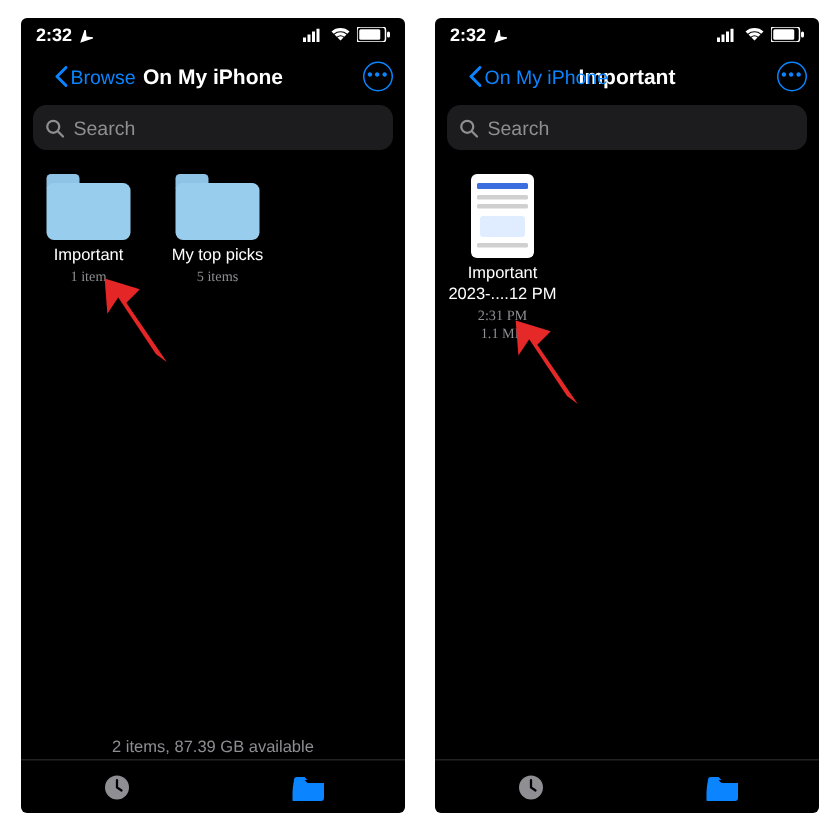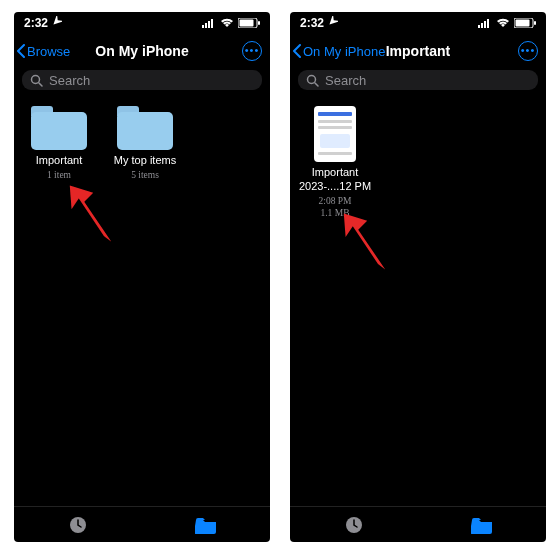--- a/index.html
+++ b/index.html
@@ -6,38 +6,38 @@
   body { background: #fff; width: 560px; height: 560px; }
   .wrap { display: flex; gap: 20px; padding: 12px 14px; justify-content: center; }
   .phone {
     width: 256px; height: 530px; background: #000; border-radius: 4px;
     display: flex; flex-direction: column; overflow: hidden; position: relative;
   }
   .statusbar {
     height: 22px; display: flex; align-items: center; justify-content: space-between;
     padding: 0 10px; color: #fff; font-size: 12px; font-weight: 600;
   }
-  .sb-left { display: flex; align-items: flex-start; gap: 4px; }
+  .sb-left { display: flex; align-items: flex-end; gap: 4px; }
   .sb-right { display: flex; align-items: center; gap: 4px; }
   .nav {
     height: 34px; display: flex; align-items: center; position: relative; padding: 0 8px;
   }
   .back {
     display: flex; align-items: center; color: #0a84ff; font-size: 13px; gap: 2px;
-    position: absolute; left: 2px;
+    position: absolute; left: 22px;
   }
   .title { color: #fff; font-size: 14px; font-weight: 600; width: 100%; text-align: center; }
   .more {
     position: absolute; right: 8px; width: 20px; height: 20px; border: 1.5px solid #0a84ff;
     border-radius: 50%; display: flex; align-items: center; justify-content: center;
     color: #0a84ff; font-size: 11px; line-height: 1;
   }
   .more span { letter-spacing: 1px; display:inline-block; transform: translateY(-1px); }
   .search {
-    margin: 2px 8px 8px 8px; background: #1c1c1e; border-radius: 9px; height: 20px;
+    margin: 2px 8px 8px 8px; background: #1c1c1e; border-radius: 9px; height: 30px;
     display: flex; align-items: center; padding: 0 8px; color: #8e8e93; font-size: 13px; gap: 6px;
   }
   .content { flex: 1; padding: 8px 6px; display: flex; gap: 8px; align-items: flex-start; }
   .item { width: 78px; text-align: center; position: relative; }
   .folder-icon {
     width: 56px; height: 44px; margin: 0 auto 4px auto; position: relative;
   }
   .folder-icon .tab {
     position: absolute; top: 0; left: 0; width: 22px; height: 10px;
     background: #8fc3e6; border-radius: 3px 3px 0 0;
@@ -130,25 +130,26 @@
             <div class="body"></div>
           </div>
         <div class="name">Important</div>
         <div class="meta">1 item</div>
       </div>
       <div class="item">
         <div class="folder-icon">
             <div class="tab"></div>
             <div class="body"></div>
           </div>
-        <div class="name">My top items</div>
+        <div class="name">My top picks</div>
         <div class="meta">5 items</div>
       </div>
     </div>
 
+    <div class="footer">2 items, 87.39 GB available</div>
 
     <div class="tabbar">
       <div>
         <svg width="20" height="20" viewBox="0 0 20 20">
             <circle cx="10" cy="10" r="8" fill="#8e8e93"></circle>
             <path d="M10 5 V10 L13 12" stroke="#000" stroke-width="1.5" fill="none" stroke-linecap="round"></path>
           </svg>
       </div>
       <div>
         <svg width="22" height="18" viewBox="0 0 22 18">
@@ -218,21 +219,21 @@
       <div class="item">
         <div class="doc-icon">
           <div class="bar b1"></div>
             <div class="bar b2"></div>
             <div class="bar b3"></div>
             <div class="bar b4"></div>
             <div class="bar b5"></div>
         </div>
         <div class="name">Important</div>
         <div class="name">2023-....12 PM</div>
-        <div class="meta">2:08 PM</div>
+        <div class="meta">2:31 PM</div>
         <div class="meta">1.1 MB</div>
       </div>
     </div>
 
 
     <div class="tabbar">
       <div>
         <svg width="20" height="20" viewBox="0 0 20 20">
             <circle cx="10" cy="10" r="8" fill="#8e8e93"></circle>
             <path d="M10 5 V10 L13 12" stroke="#000" stroke-width="1.5" fill="none" stroke-linecap="round"></path>

